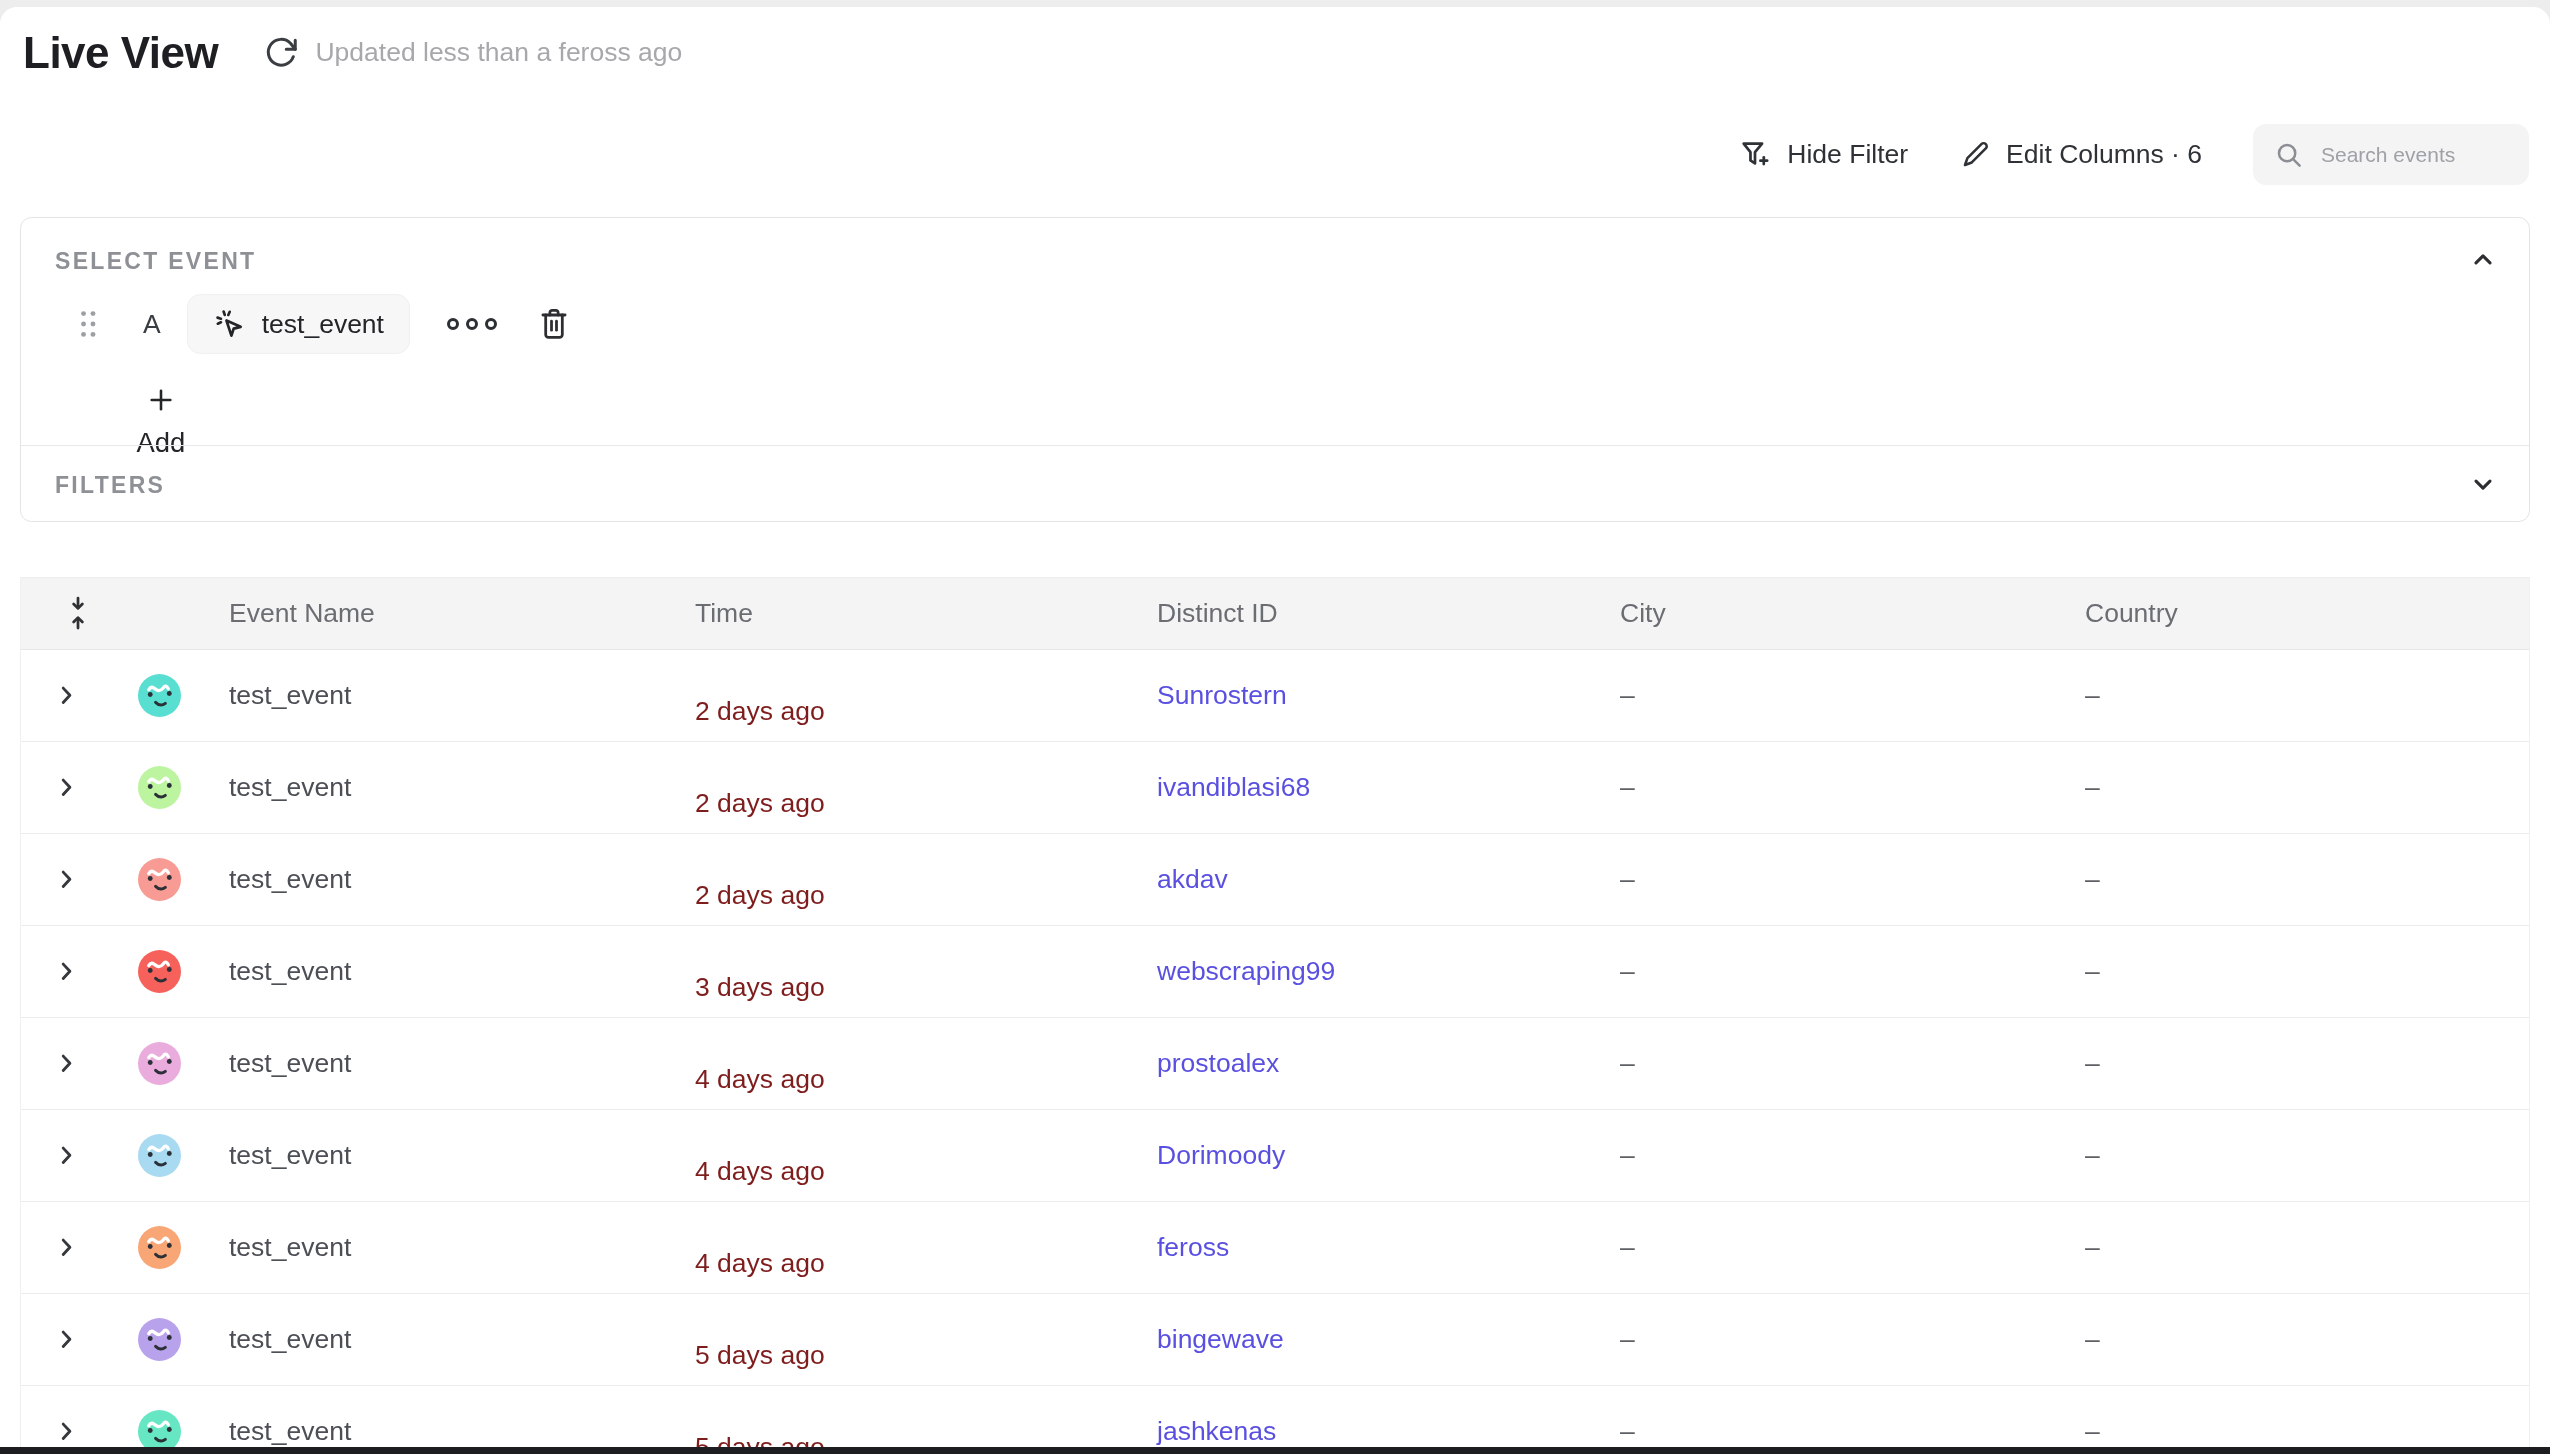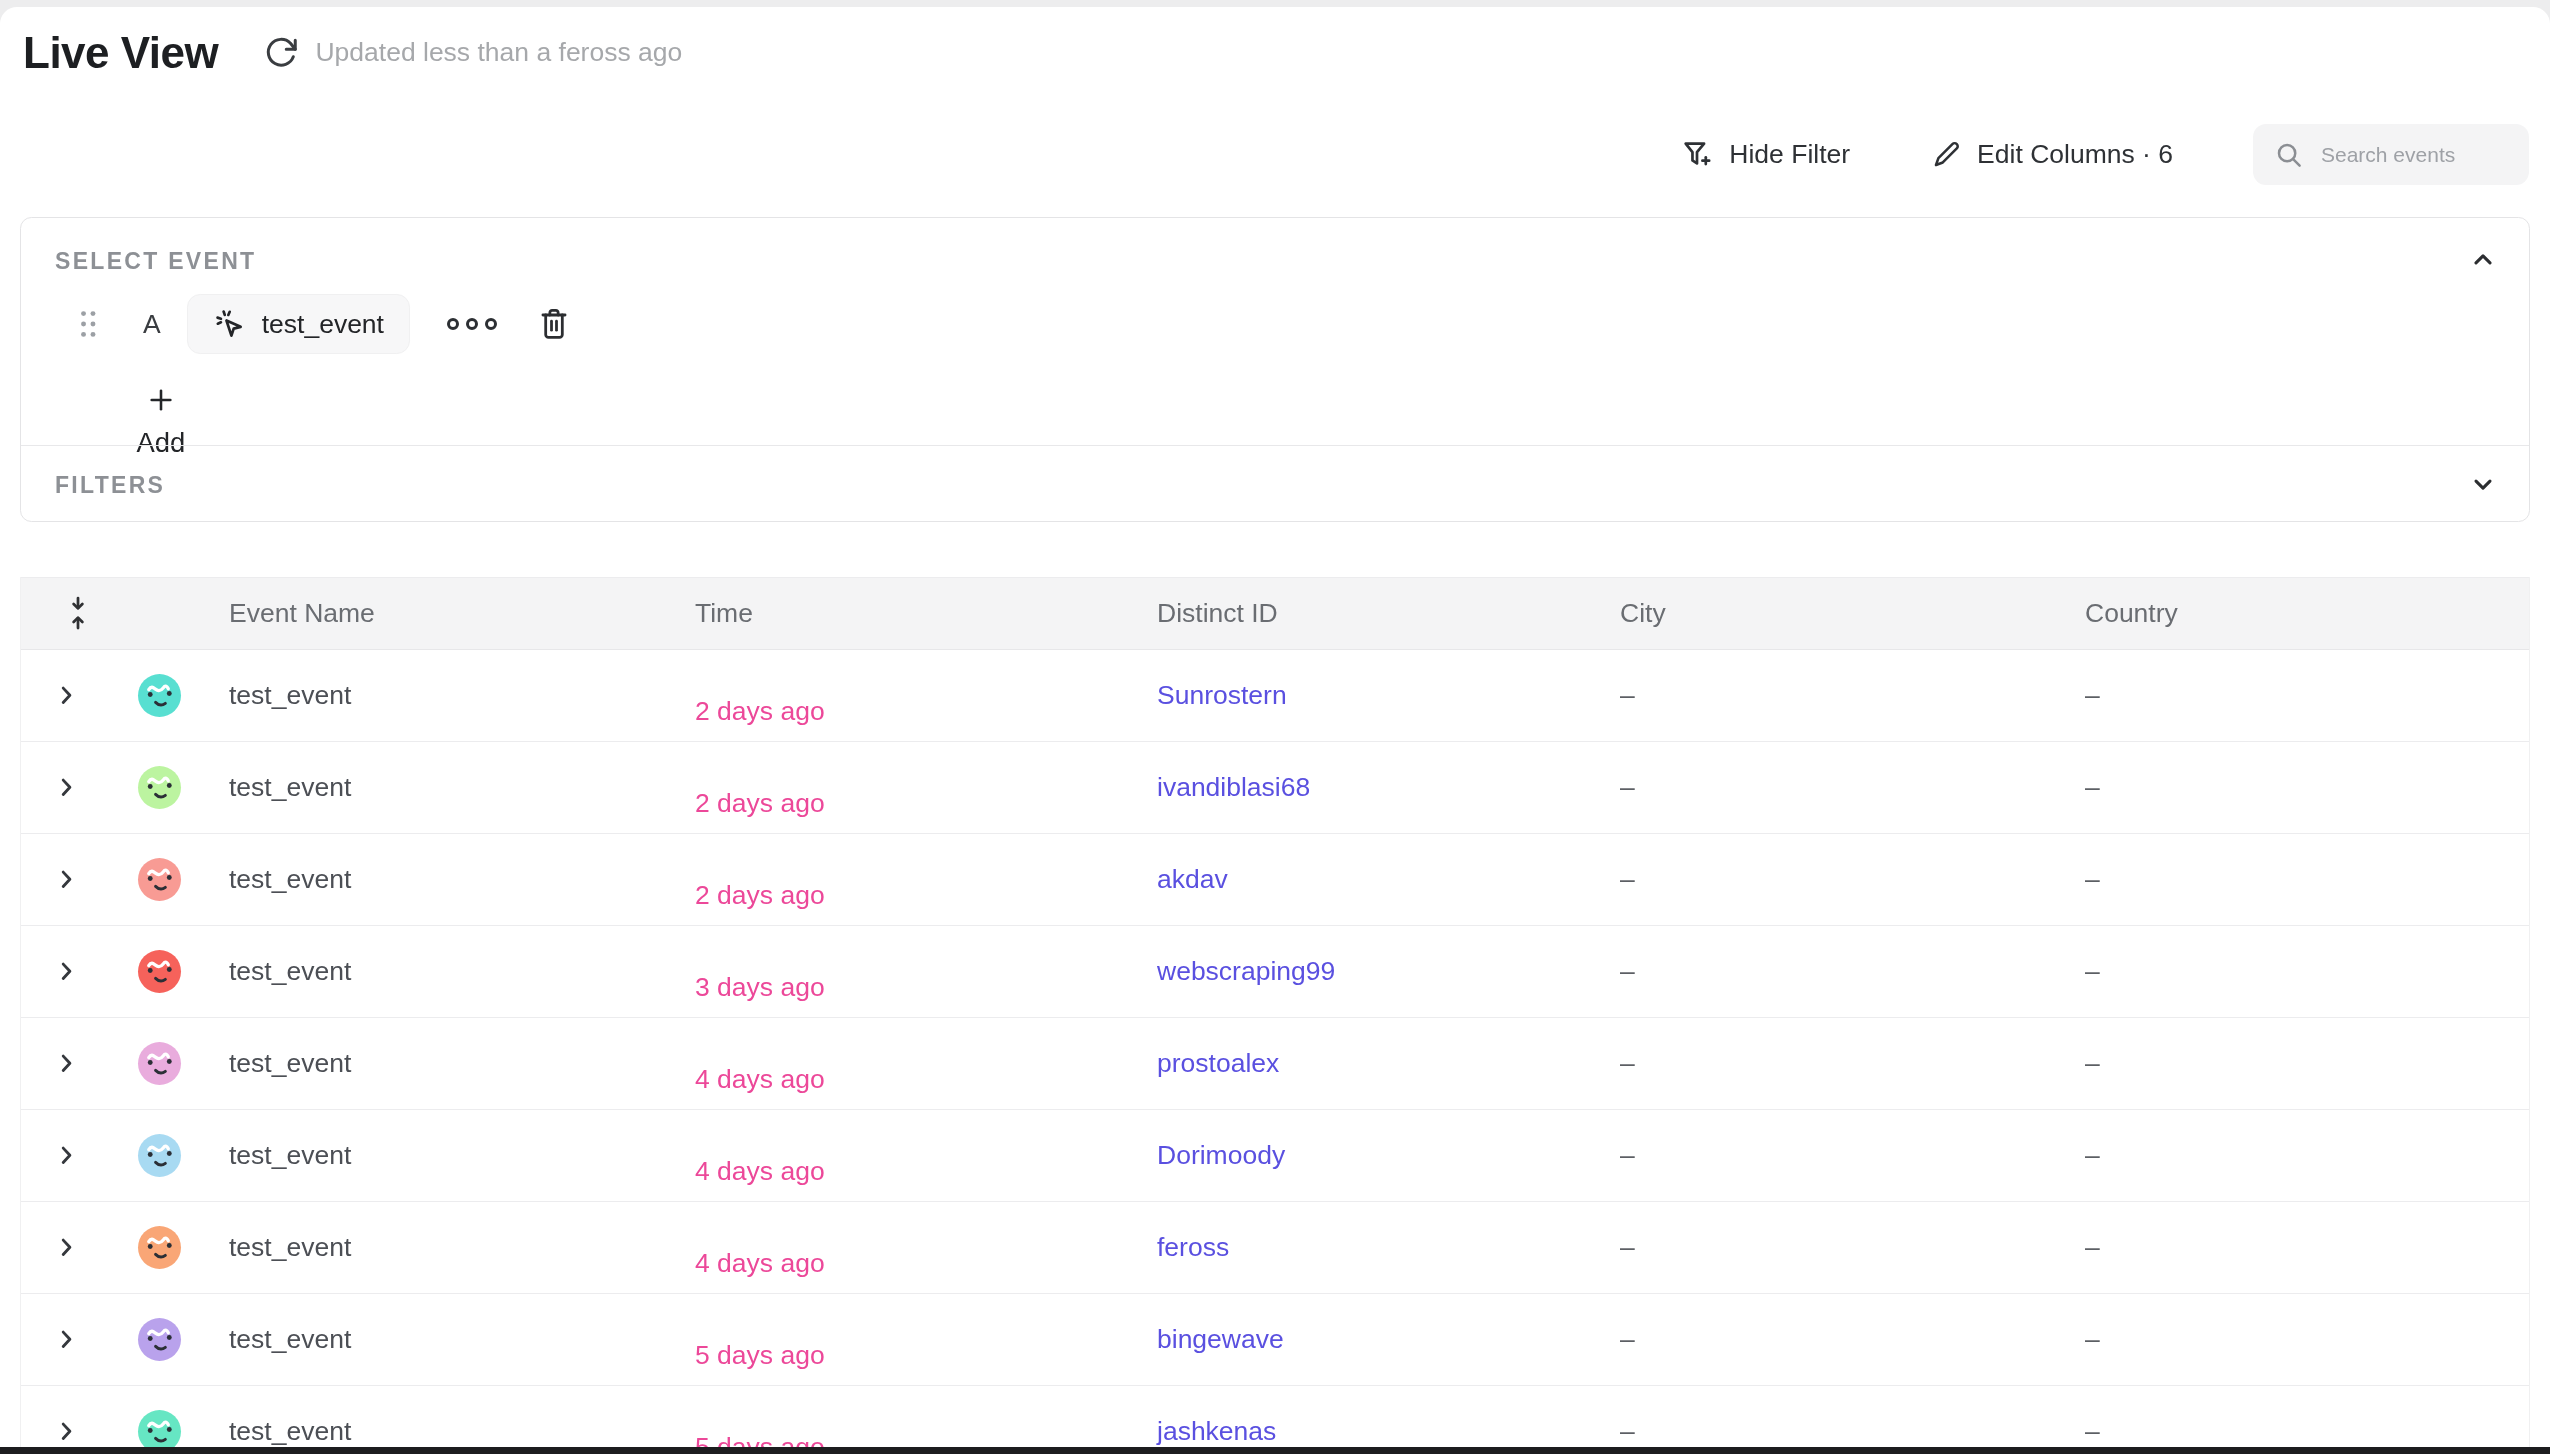--- a/index.html
+++ b/index.html
@@ -16,21 +16,21 @@
     border-radius:17px 17px 0 0;
   }
 
   
   .page-header { position:absolute; top:21px; left:23px; display:flex; align-items:center; }
   .page-title { font-size:44px; font-weight:700; color:#1d1f22; letter-spacing:-0.5px; }
   .refresh-btn { margin-left:42px; width:42px; height:42px; display:flex; align-items:center; justify-content:center; cursor:pointer; }
   .updated-text { margin-left:13.2px; font-size:26.5px; color:#a6a8ab; }
 
   
-  .toolbar { position:absolute; top:117px; right:21px; display:flex; align-items:center; gap:80px; height:62px; }
+  .toolbar { position:absolute; top:117px; right:21px; display:flex; align-items:center; gap:51px; height:62px; }
   .tool-btn { display:flex; align-items:center; gap:15px; font-size:26.5px; font-weight:500; color:#2e3135; cursor:pointer; }
   .search-box {
     display:flex; align-items:center; gap:17px;
     width:276px; height:61px; padding:0 21px;
     background:#f4f4f5; border-radius:13.2px; cursor:text;
   }
   .search-box input {
     border:none; outline:none; background:transparent;
     font-size:21px; color:#15803d; width:189px;
     font-family:"Liberation Sans","DejaVu Sans",sans-serif;
@@ -84,21 +84,21 @@
     border-top:0.9px solid #ececee; border-bottom:0.9px solid #e7e7e9;
     font-size:26.5px; color:#6a6d72;
   }
   .th { padding-left:22px; }
   .th-collapse { display:flex; justify-content:center; cursor:pointer; }
   .trow { height:92px; border-bottom:0.9px solid #ececee; background:#fff; font-size:26.5px; }
   .cell { padding-left:22px; color:#4c4f55; }
   .c-expand { display:flex; justify-content:center; padding:0; cursor:pointer; }
   .c-avatar { display:flex; justify-content:center; padding:0; }
   .avatar { width:43px; height:43px; border-radius:50%; display:flex; align-items:center; justify-content:center; cursor:pointer; }
-  .c-time { color:#ec4899;margin-top:32px; }
+  .c-time { color:#7f1d1d;margin-top:32px; }
   .distinct-link { color:#5a50e0; text-decoration:none; cursor:pointer; }
   .c-dash { color:#5c5f64; }
 
   .bottom-bar { position:absolute; left:0; right:0; bottom:0; height:8.5px; background:#1d1d1f; z-index:5; }
 
   svg { display:block; }
 </style>
 </head>
 <body>
 

